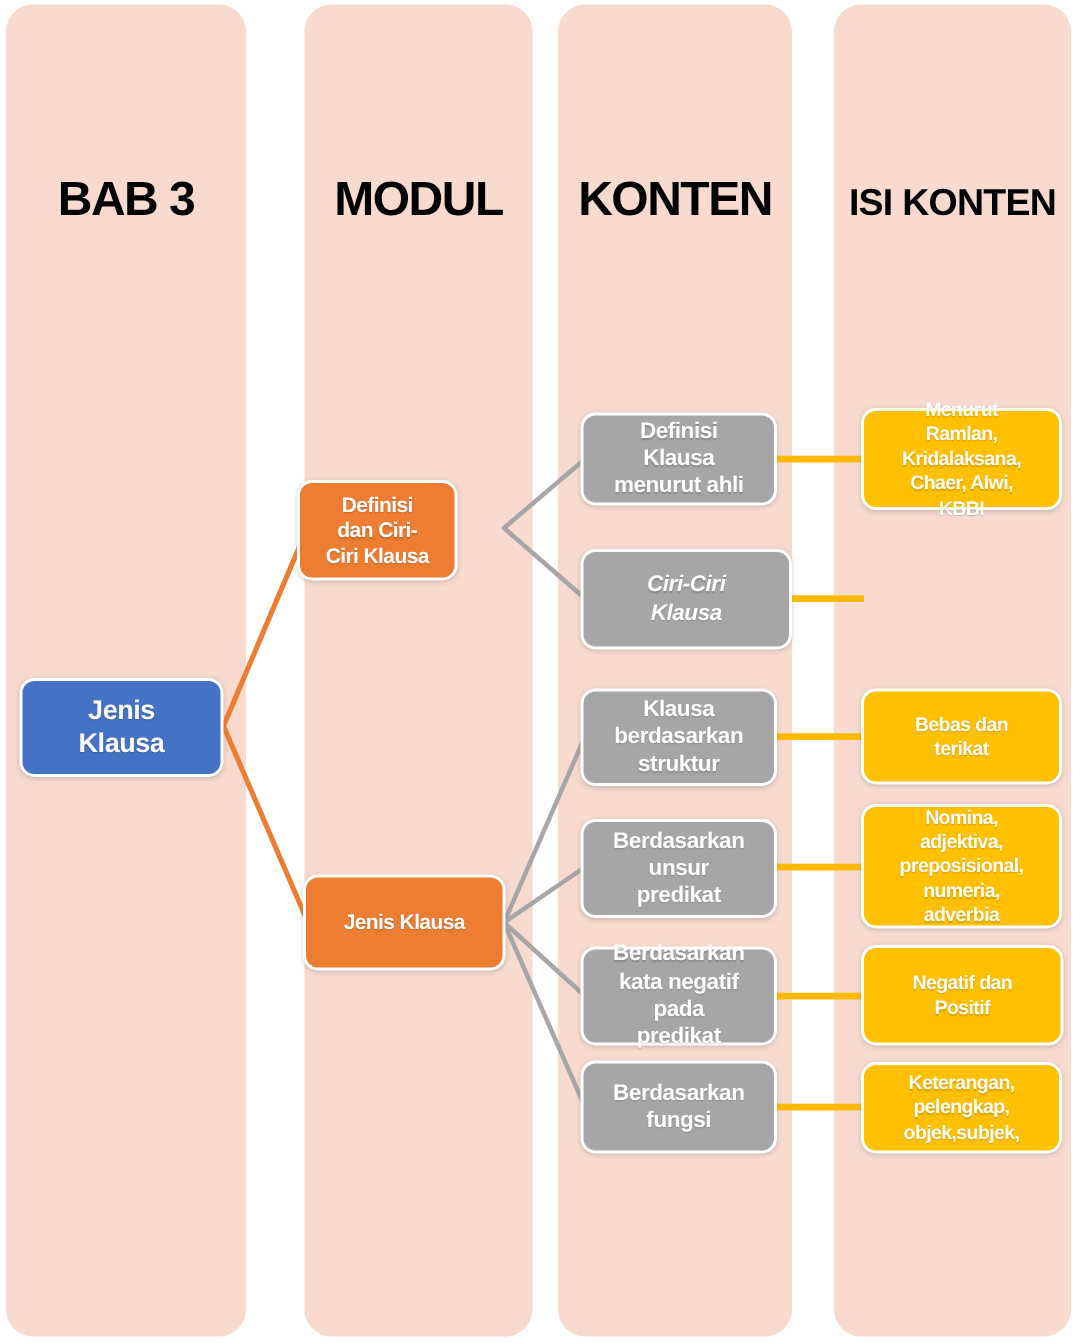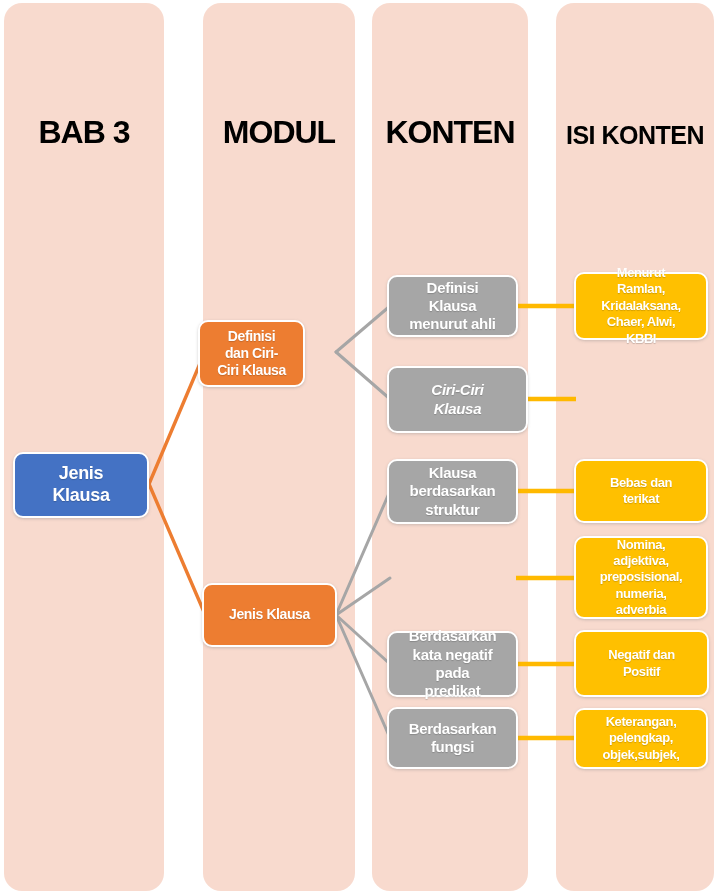--- a/index.html
+++ b/index.html
@@ -129,20 +129,21 @@
   </svg>
 
   <div class="node blue n-root">Jenis Klausa</div>
 
   <div class="node orange n-m0">Definisi dan Ciri-Ciri Klausa</div>
   <div class="node orange n-m1">Jenis Klausa</div>
 
   <div class="node gray n-k0">Definisi Klausa menurut ahli</div>
   <div class="node gray n-k1">Ciri-Ciri Klausa</div>
   <div class="node gray n-k2">Klausa berdasarkan struktur</div>
+  <div class="node gray n-k3">Berdasarkan unsur predikat</div>
   <div class="node gray n-k4">Berdasarkan kata negatif pada predikat</div>
   <div class="node gray n-k5">Berdasarkan fungsi</div>
 
   <div class="node yellow n-i0">Menurut Ramlan, Kridalaksana, Chaer, Alwi, KBBI</div>
   <div class="node yellow n-i2">Bebas dan terikat</div>
   <div class="node yellow n-i3">Nomina, adjektiva, preposisional, numeria, adverbia</div>
   <div class="node yellow n-i4">Negatif dan Positif</div>
   <div class="node yellow n-i5">Keterangan, pelengkap, objek,subjek,</div>
 
 </div>

